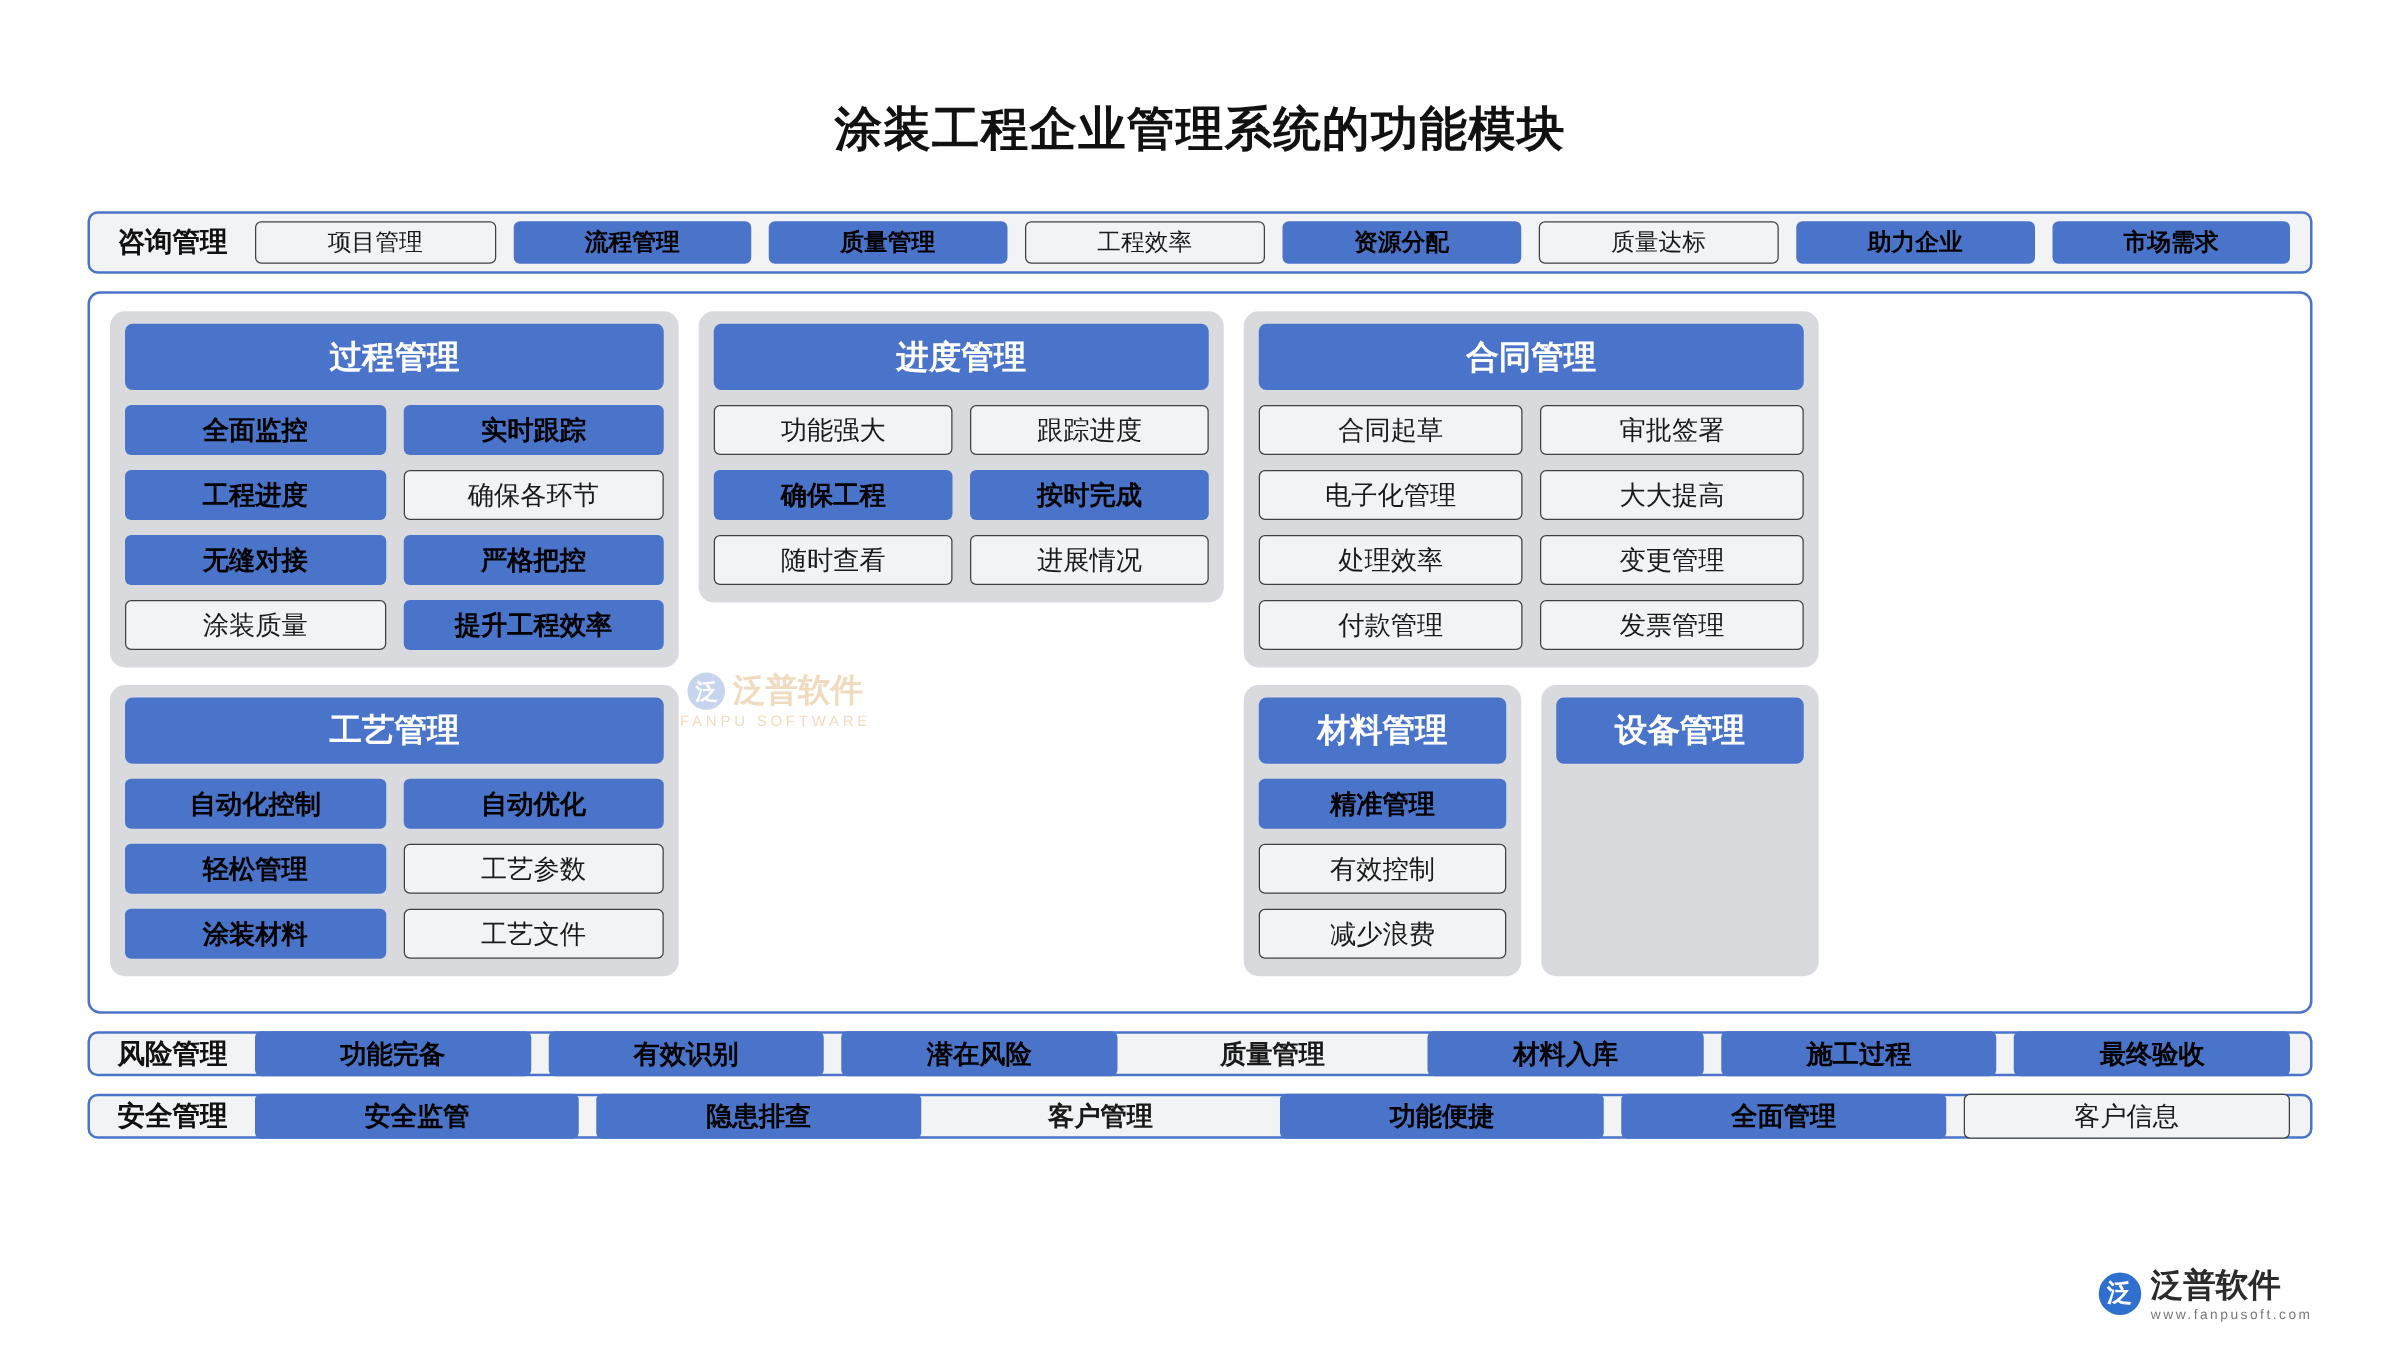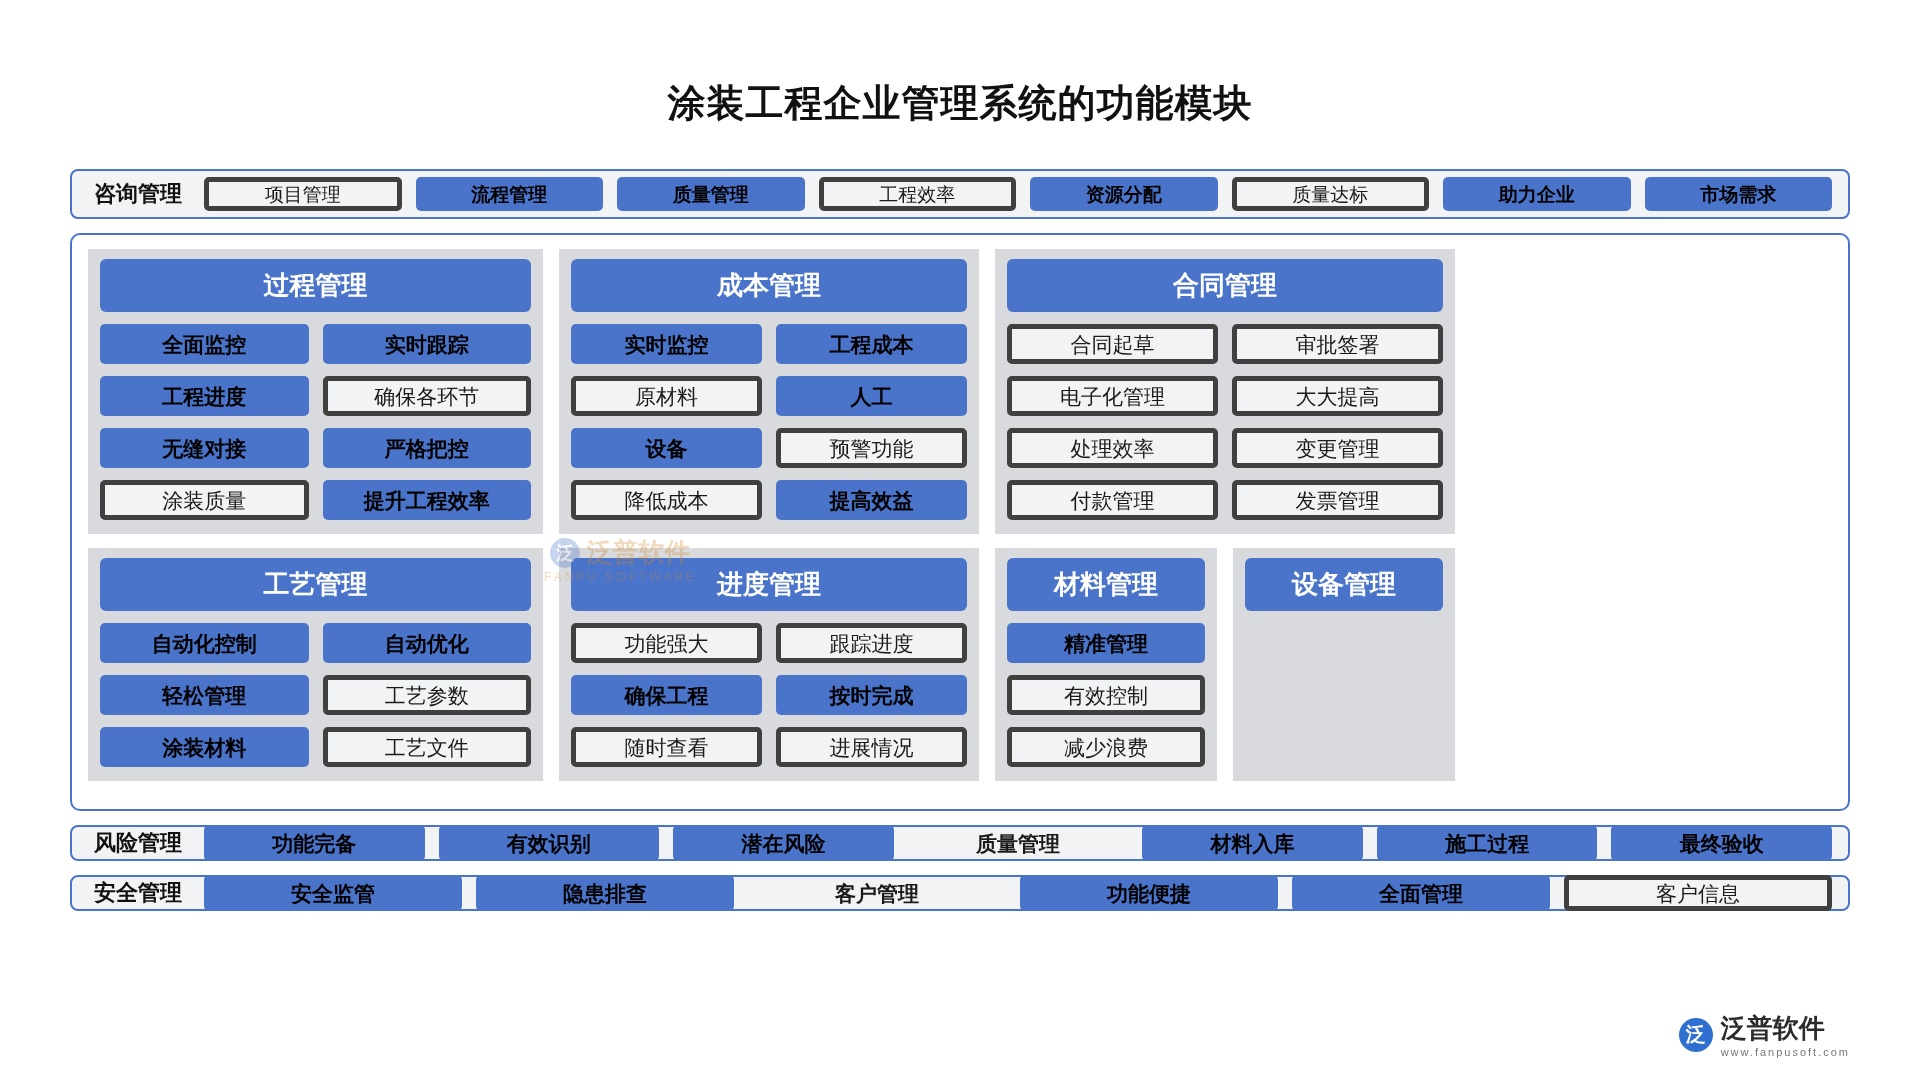--- a/index.html
+++ b/index.html
@@ -43,21 +43,21 @@
     white-space: nowrap;
   }
   .chip.blue {
     background: #4a74c9;
     color: #000000;
     font-weight: bold;
   }
   .chip.white {
     background: #f2f3f5;
     color: #1a1a1a;
-    border: 5px solid #404040;
+    border: 1px solid #404040;
   }
   .chip.plain {
     background: transparent;
     color: #1a1a1a;
     font-weight: bold;
   }
 
   
   .bar {
     border: 2px solid #4a74c9;
@@ -110,21 +110,21 @@
     display: flex;
     flex-direction: column;
     gap: 14px;
   }
   .col-1 { width: 455px; }
   .col-2 { width: 420px; }
   .col-3 { width: 460px; }
 
   .card {
     background: #d9dadd;
-    border-radius: 0;
+    border-radius: 12px;
     padding: 10px 12px 14px 12px;
     box-sizing: border-box;
   }
   .card-header {
     background: #4a74c9;
     color: #fff;
     font-size: 26px;
     font-weight: bold;
     text-align: center;
     border-radius: 6px;
@@ -254,33 +254,20 @@
           <div class="chip blue">轻松管理</div>
           <div class="chip white">工艺参数</div>
           <div class="chip blue">涂装材料</div>
           <div class="chip white">工艺文件</div>
         </div>
       </div>
     </div>
 
     <div class="col col-2">
       <div class="card">
-        <div class="card-header">成本管理</div>
-        <div class="grid2">
-          <div class="chip blue">实时监控</div>
-          <div class="chip blue">工程成本</div>
-          <div class="chip white">原材料</div>
-          <div class="chip blue">人工</div>
-          <div class="chip blue">设备</div>
-          <div class="chip white">预警功能</div>
-          <div class="chip white">降低成本</div>
-          <div class="chip blue">提高效益</div>
-        </div>
-      </div>
-      <div class="card">
         <div class="card-header">进度管理</div>
         <div class="grid2">
           <div class="chip white">功能强大</div>
           <div class="chip white">跟踪进度</div>
           <div class="chip blue">确保工程</div>
           <div class="chip blue">按时完成</div>
           <div class="chip white">随时查看</div>
           <div class="chip white">进展情况</div>
         </div>
       </div>

